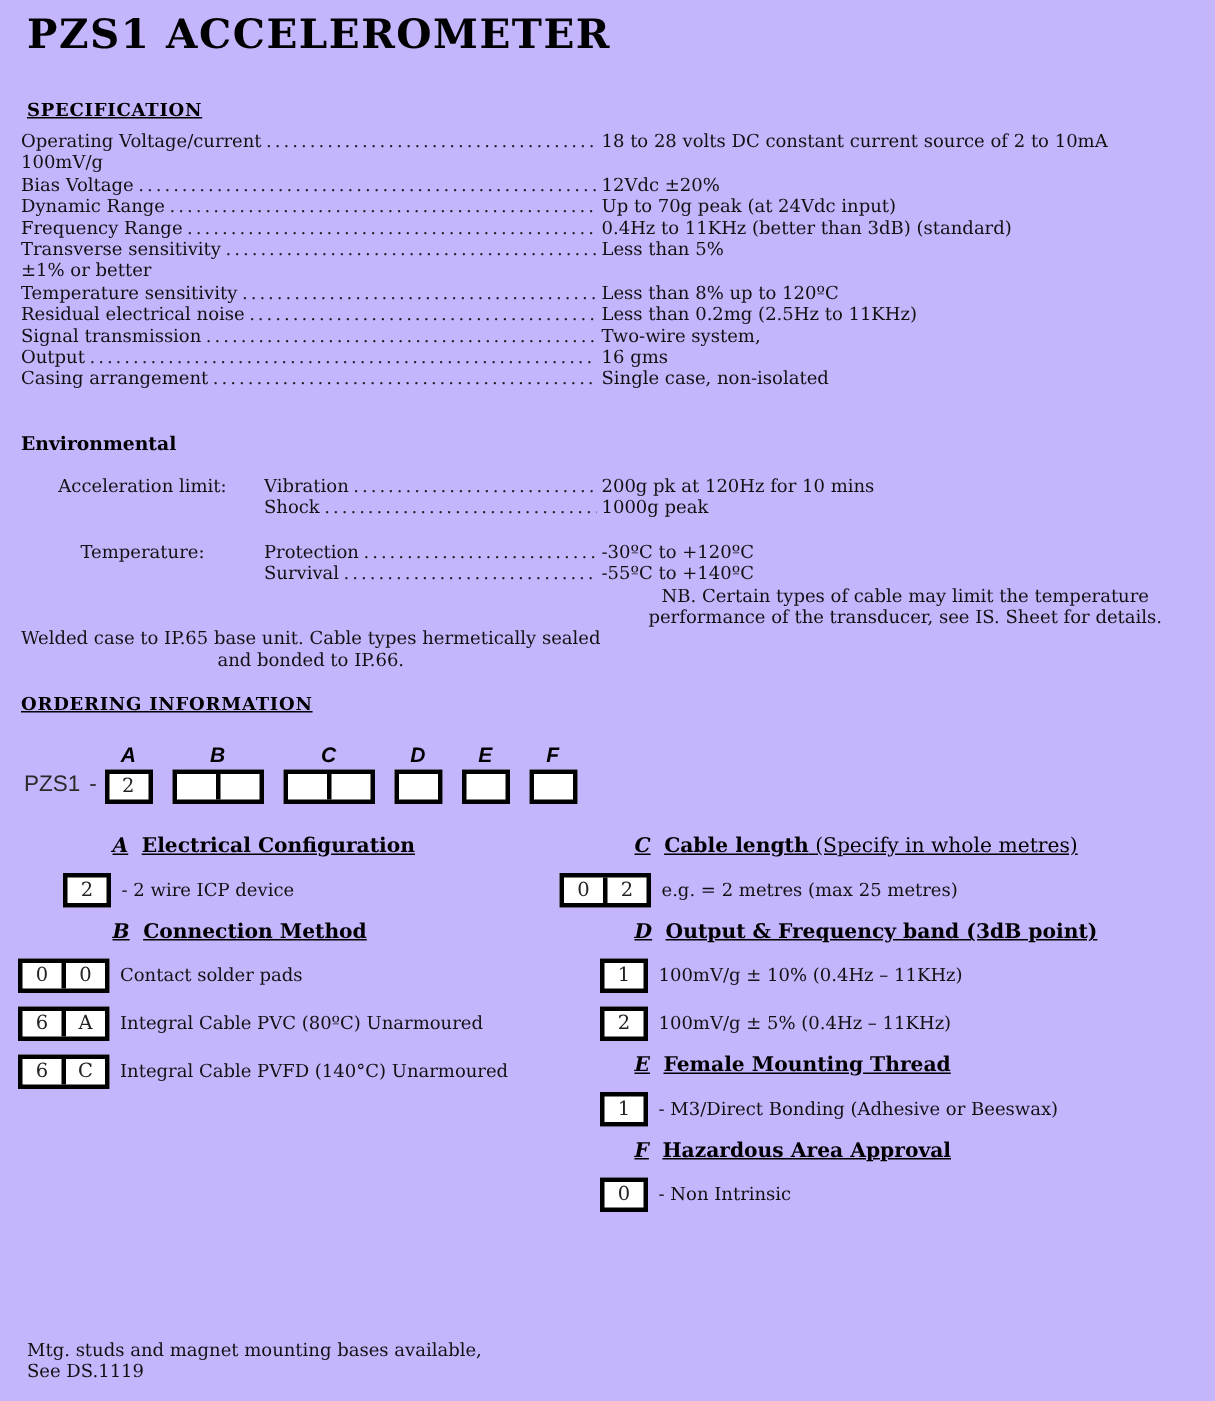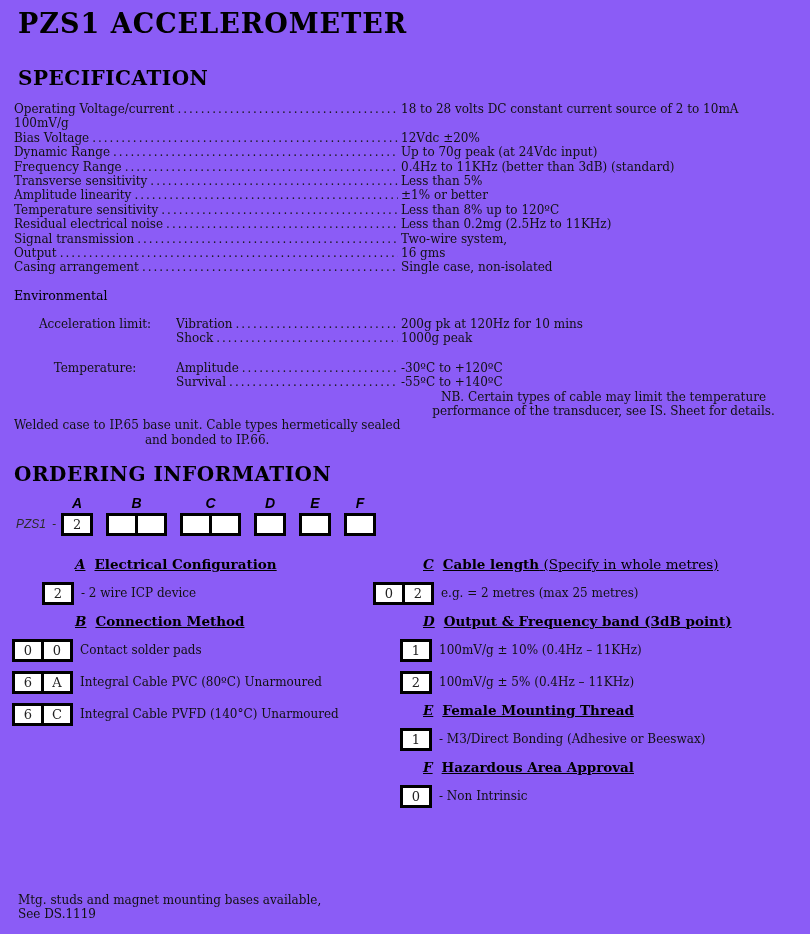--- a/index.html
+++ b/index.html
@@ -1,36 +1,36 @@
 <!DOCTYPE html>
 <html><head>
 <meta charset="utf-8">
 <style>
   html,body { margin:0; padding:0; background:#fff; }
   .page {
-    position:relative; width:810px; height:934px; background:#8b5cf6;
+    position:relative; width:810px; height:934px; background:#c4b5fd;
     font-family:"DejaVu Serif", serif; font-size:12px; color:#111;
     overflow:hidden;
   }
   
   .doc-title {
     position:absolute; left:18px; top:8px;
     font-size:27px; font-weight:bold; letter-spacing:1px; color:#000;
     white-space:nowrap;
   }
   .main-heading {
-    font-size:20px; font-weight:bold; letter-spacing:0.5px; color:#000;
-    white-space:nowrap;
+    font-size:12px; font-weight:bold; letter-spacing:0.5px; color:#000;
+    text-decoration:underline; white-space:nowrap;
   }
   #spec-heading { position:absolute; left:18px; top:66px; }
   #ordering-heading { position:absolute; left:14px; top:462px; }
-  .sub-heading { font-weight:normal; font-size:12.5px; color:#000; }
-
-  
-  .spec-block { position:absolute; left:14px; top:102px; width:792px; }
+  .sub-heading { font-weight:bold; font-size:12.5px; color:#000; }
+
+  
+  .spec-block { position:absolute; left:14px; top:87px; width:792px; }
   .spec-row { display:flex; line-height:14.4px; white-space:nowrap; }
   .spec-left { display:flex; width:387px; flex-shrink:0; overflow:hidden; }
   .spec-label { white-space:nowrap; }
   .leader { flex:1; overflow:hidden; white-space:nowrap; margin:0 3px; }
   .leader::after {
     content:"........................................................................................................................................";
     letter-spacing:2px; color:#1a1a1a;
   }
   .spec-value { white-space:nowrap; }
 
@@ -42,23 +42,22 @@
   .env-mid { display:flex; width:225px; flex-shrink:0; overflow:hidden; }
   .env-gap { height:15px; }
   .env-note { margin-left:387px; line-height:14.4px; white-space:nowrap; }
   .prot-row { display:flex; line-height:14.4px; }
   .prot-left { display:flex; width:387px; flex-shrink:0; overflow:hidden; height:14.4px; }
   .prot-value div { line-height:14.4px; white-space:nowrap; }
 
   
   .code-row { position:absolute; left:16px; top:496px; display:flex; align-items:flex-end; }
   .code-prefix, .code-dash {
-    font-family:"Liberation Sans", sans-serif; font-size:12px; color:#2b2b2b;
+    font-family:"Liberation Sans", sans-serif; font-size:15px; color:#2b2b2b;
     margin-bottom:5px;
-    font-style:italic;
   }
   .code-dash { margin:0 5px 5px 6px; }
   .box-group { display:flex; flex-direction:column; align-items:center; margin-right:13px; }
   .box-letter {
     font-family:"Liberation Sans", sans-serif; font-style:italic; font-weight:bold;
     font-size:14px; color:#000; margin-bottom:2px; line-height:15px;
   }
   .cells { display:flex; border:3.5px solid #000; background:#fff; }
   .cell {
     width:26px; height:17px; text-align:center; line-height:17px;
@@ -126,24 +125,20 @@
       <span class="spec-value">0.4Hz to 11KHz (better than 3dB) (standard)</span>
     </div>
     <div class="spec-row">
       <span class="spec-left">
           <span class="spec-label">Transverse sensitivity</span>
           <span class="leader"></span>
         </span>
       <span class="spec-value">Less than 5%</span>
     </div>
     <div class="spec-row">
-      <span class="spec-left">
-          <span class="spec-label">Amplitude linearity</span>
-          <span class="leader"></span>
-        </span>
       <span class="spec-value">±1% or better</span>
     </div>
     <div class="spec-row">
       <span class="spec-left">
           <span class="spec-label">Temperature sensitivity</span>
           <span class="leader"></span>
         </span>
       <span class="spec-value">Less than 8% up to 120ºC</span>
     </div>
     <div class="spec-row">
@@ -192,21 +187,21 @@
       <span class="env-mid">
           <span>Shock</span>
           <span class="leader"></span>
         </span>
       <span class="spec-value">1000g peak</span>
     </div>
     <div class="env-gap"></div>
     <div class="env-row">
       <span class="env-cat">Temperature:</span>
       <span class="env-mid">
-          <span>Amplitude</span>
+          <span>Protection</span>
           <span class="leader"></span>
         </span>
       <span class="spec-value">-30ºC to +120ºC</span>
     </div>
     <div class="env-row">
       <span class="env-cat"></span>
       <span class="env-mid">
           <span>Survival</span>
           <span class="leader"></span>
         </span>

